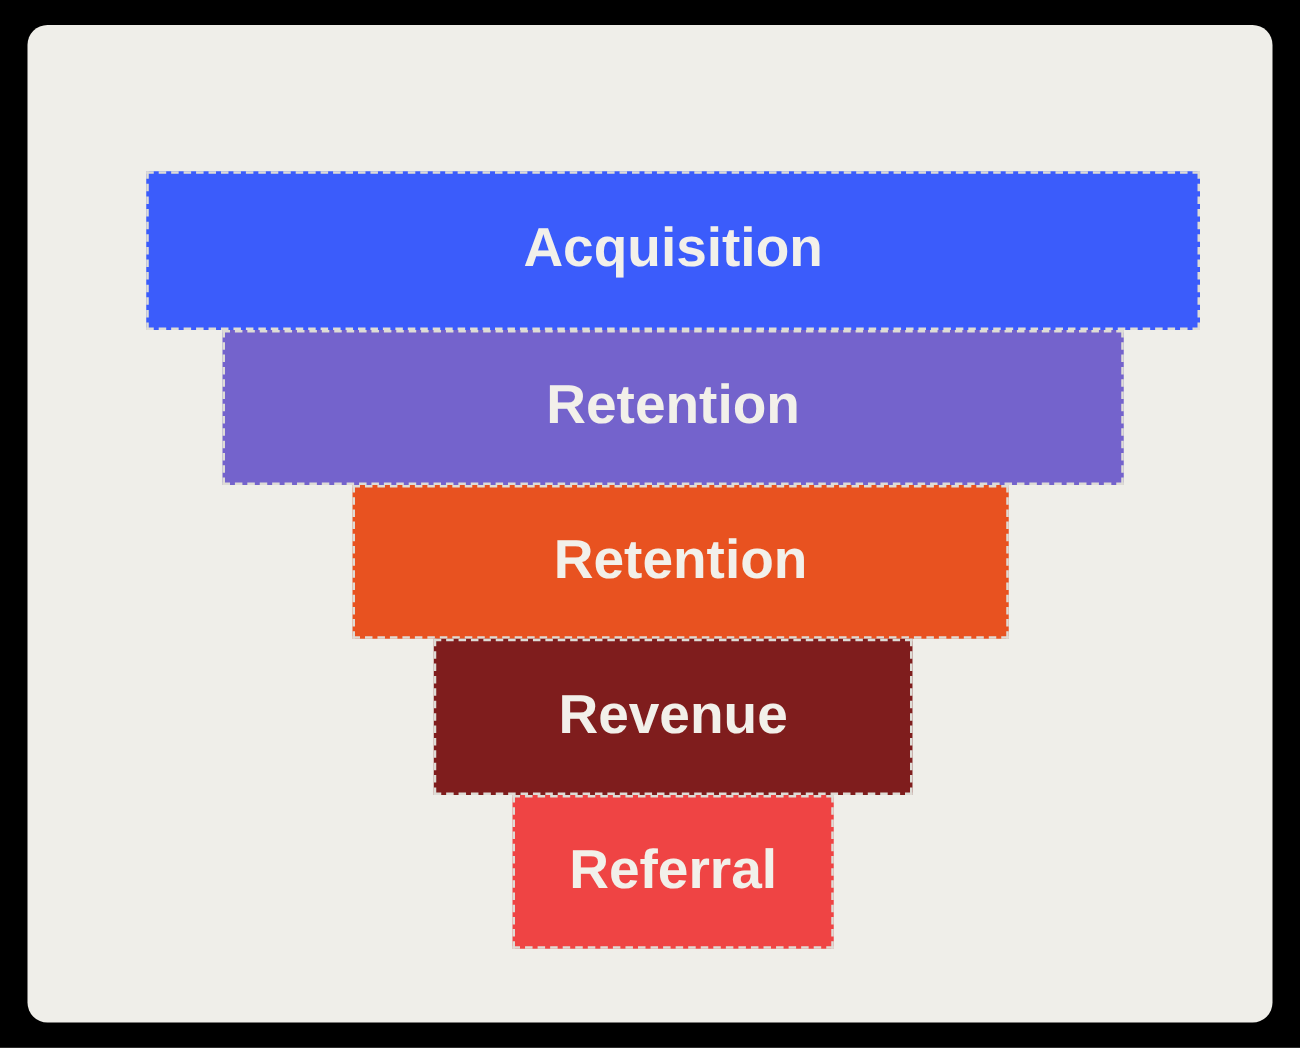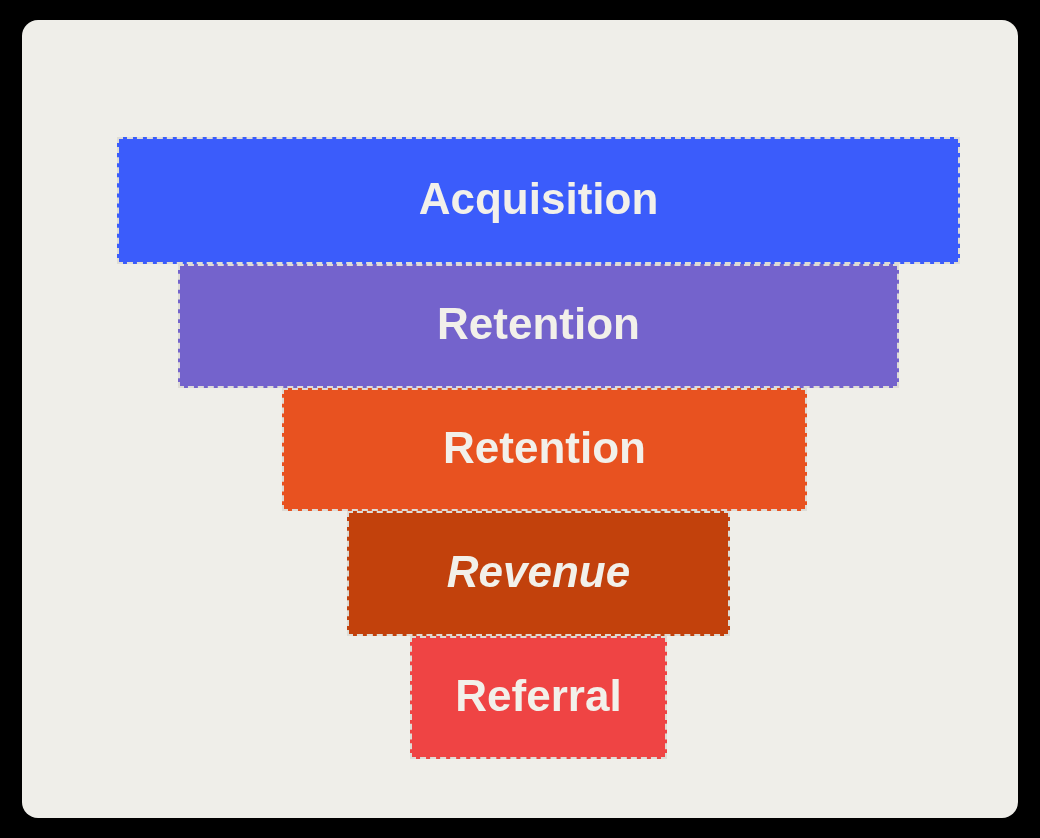--- a/index.html
+++ b/index.html
@@ -58,21 +58,21 @@
     <div id="funnel">
         <div class="stage" style="left: 95px; top: 117px; width: 843px; height: 127px; background: rgb(59, 92, 251);">
           <span class="stage-label">Acquisition</span>
         </div>
         <div class="stage" style="left: 156px; top: 244px; width: 721px; height: 124px; background: rgb(116, 99, 204);">
           <span class="stage-label">Retention</span>
         </div>
         <div class="stage" style="left: 260px; top: 368px; width: 525px; height: 123px; background: rgb(232, 82, 32);">
           <span class="stage-label">Retention</span>
         </div>
-        <div class="stage" style="left: 325px; top: 491px; width: 383px; height: 125px; background: #c2410c; font-style: italic;">
+        <div class="stage" style="left: 325px; top: 491px; width: 383px; height: 125px; background: #7f1d1d;">
           <span class="stage-label">Revenue</span>
         </div>
         <div class="stage" style="left: 388px; top: 616px; width: 257px; height: 123px; background: #ef4444;">
           <span class="stage-label">Referral</span>
         </div>
       </div>
   </div>
 </div>
 
 </body></html>

